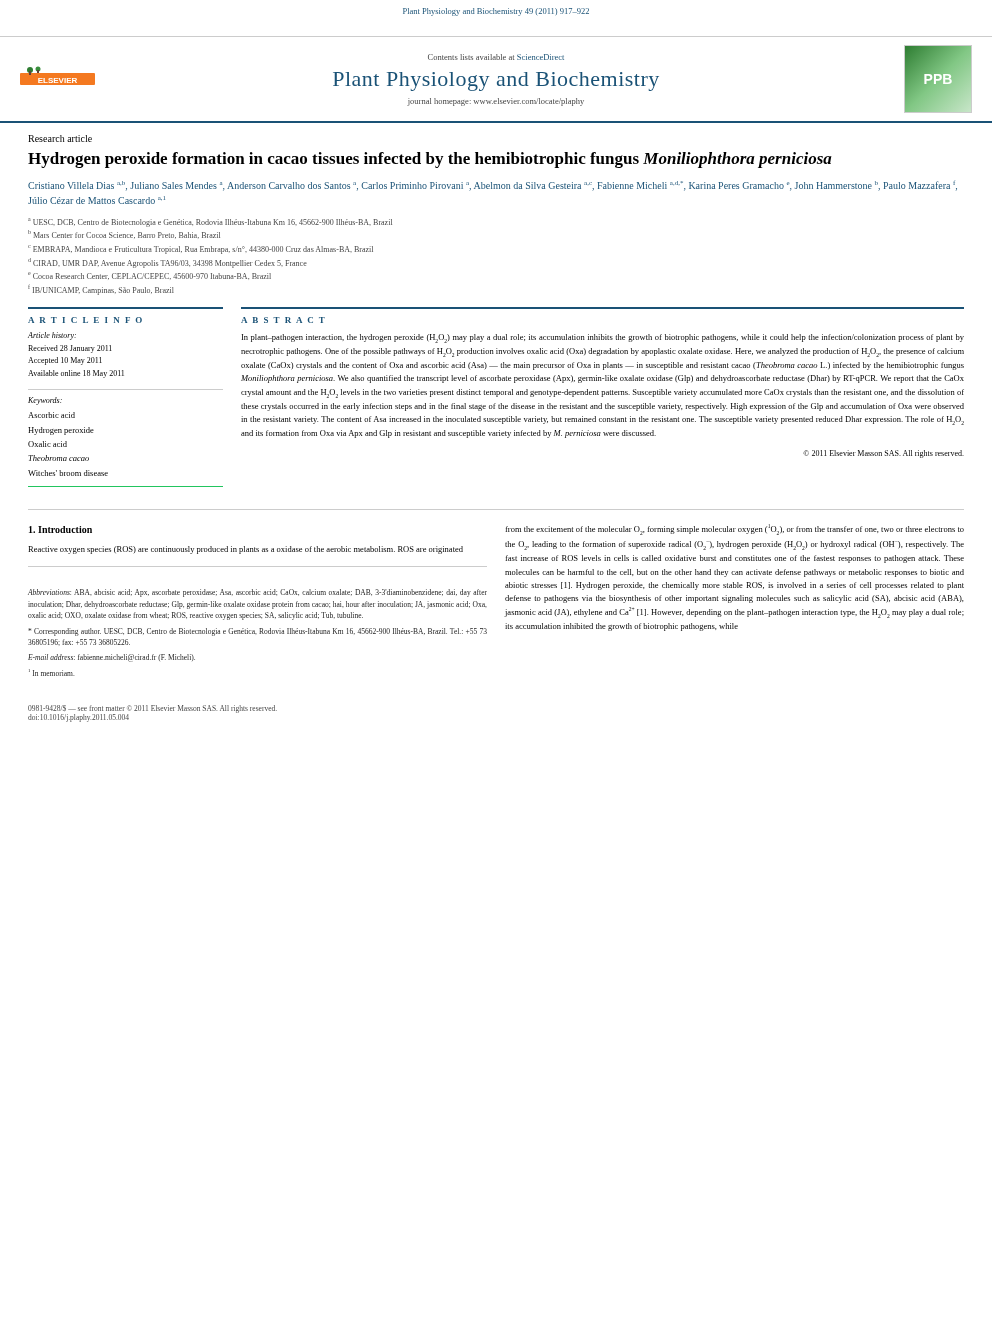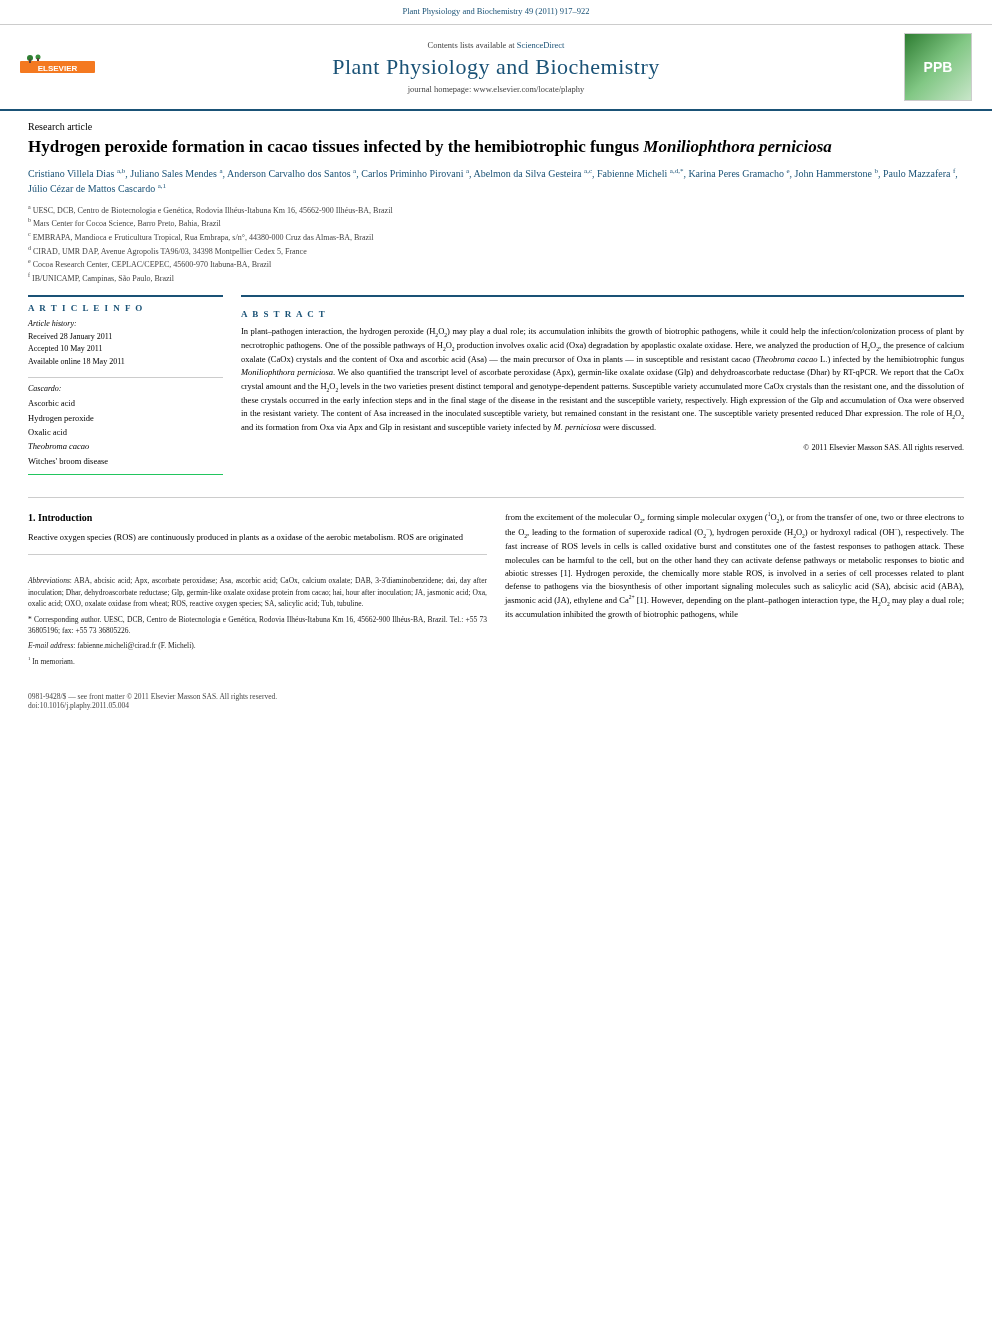--- a/index.html
+++ b/index.html
@@ -8,21 +8,21 @@
       font-size: 10px;
       background: #fff;
       color: #000;
       width: 992px;
       min-height: 1323px;
     }
 
     
     .journal-header {
       text-align: center;
-      padding: 6px 20px 8px;
+      padding: 6px 20px 20px;
       border-bottom: 1px solid #ccc;
       font-size: 8.5px;
       color: #1a5276;
     }
 
     
     .banner {
       display: flex;
       align-items: center;
       padding: 8px 20px;
@@ -177,21 +177,21 @@
       margin-bottom: 3px;
     }
     .keywords-list {
       font-size: 8.5px;
       line-height: 1.7;
     }
 
     
     .abstract-section {
       border-top: 2px solid #1a5276;
-      padding-top: 12px;
+      padding-top: 6px;
     }
     .abstract-section .section-title {
       font-size: 9px;
       letter-spacing: 1.5px;
       text-transform: uppercase;
       color: #1a5276;
       font-weight: bold;
       margin-bottom: 6px;
     }
     .abstract-text {
@@ -323,21 +323,21 @@
         <div class="article-info-label">Article history:</div>
         <div class="article-info-dates">
           <div>Received 28 January 2011</div>
           <div>Accepted 10 May 2011</div>
           <div>Available online 18 May 2011</div>
         </div>
 
         <hr style="border:none;border-top:1px solid #ccc;margin-bottom:6px;">
 
         <div class="keywords-section">
-          <div class="kw-title">Cascardo:</div>
+          <div class="kw-title">Keywords:</div>
           <div class="keywords-list">
             <div>Ascorbic acid</div>
             <div>Hydrogen peroxide</div>
             <div>Oxalic acid</div>
             <div><em>Theobroma cacao</em></div>
             <div>Witches' broom disease</div>
           </div>
         </div>
       </div>
     </div>

